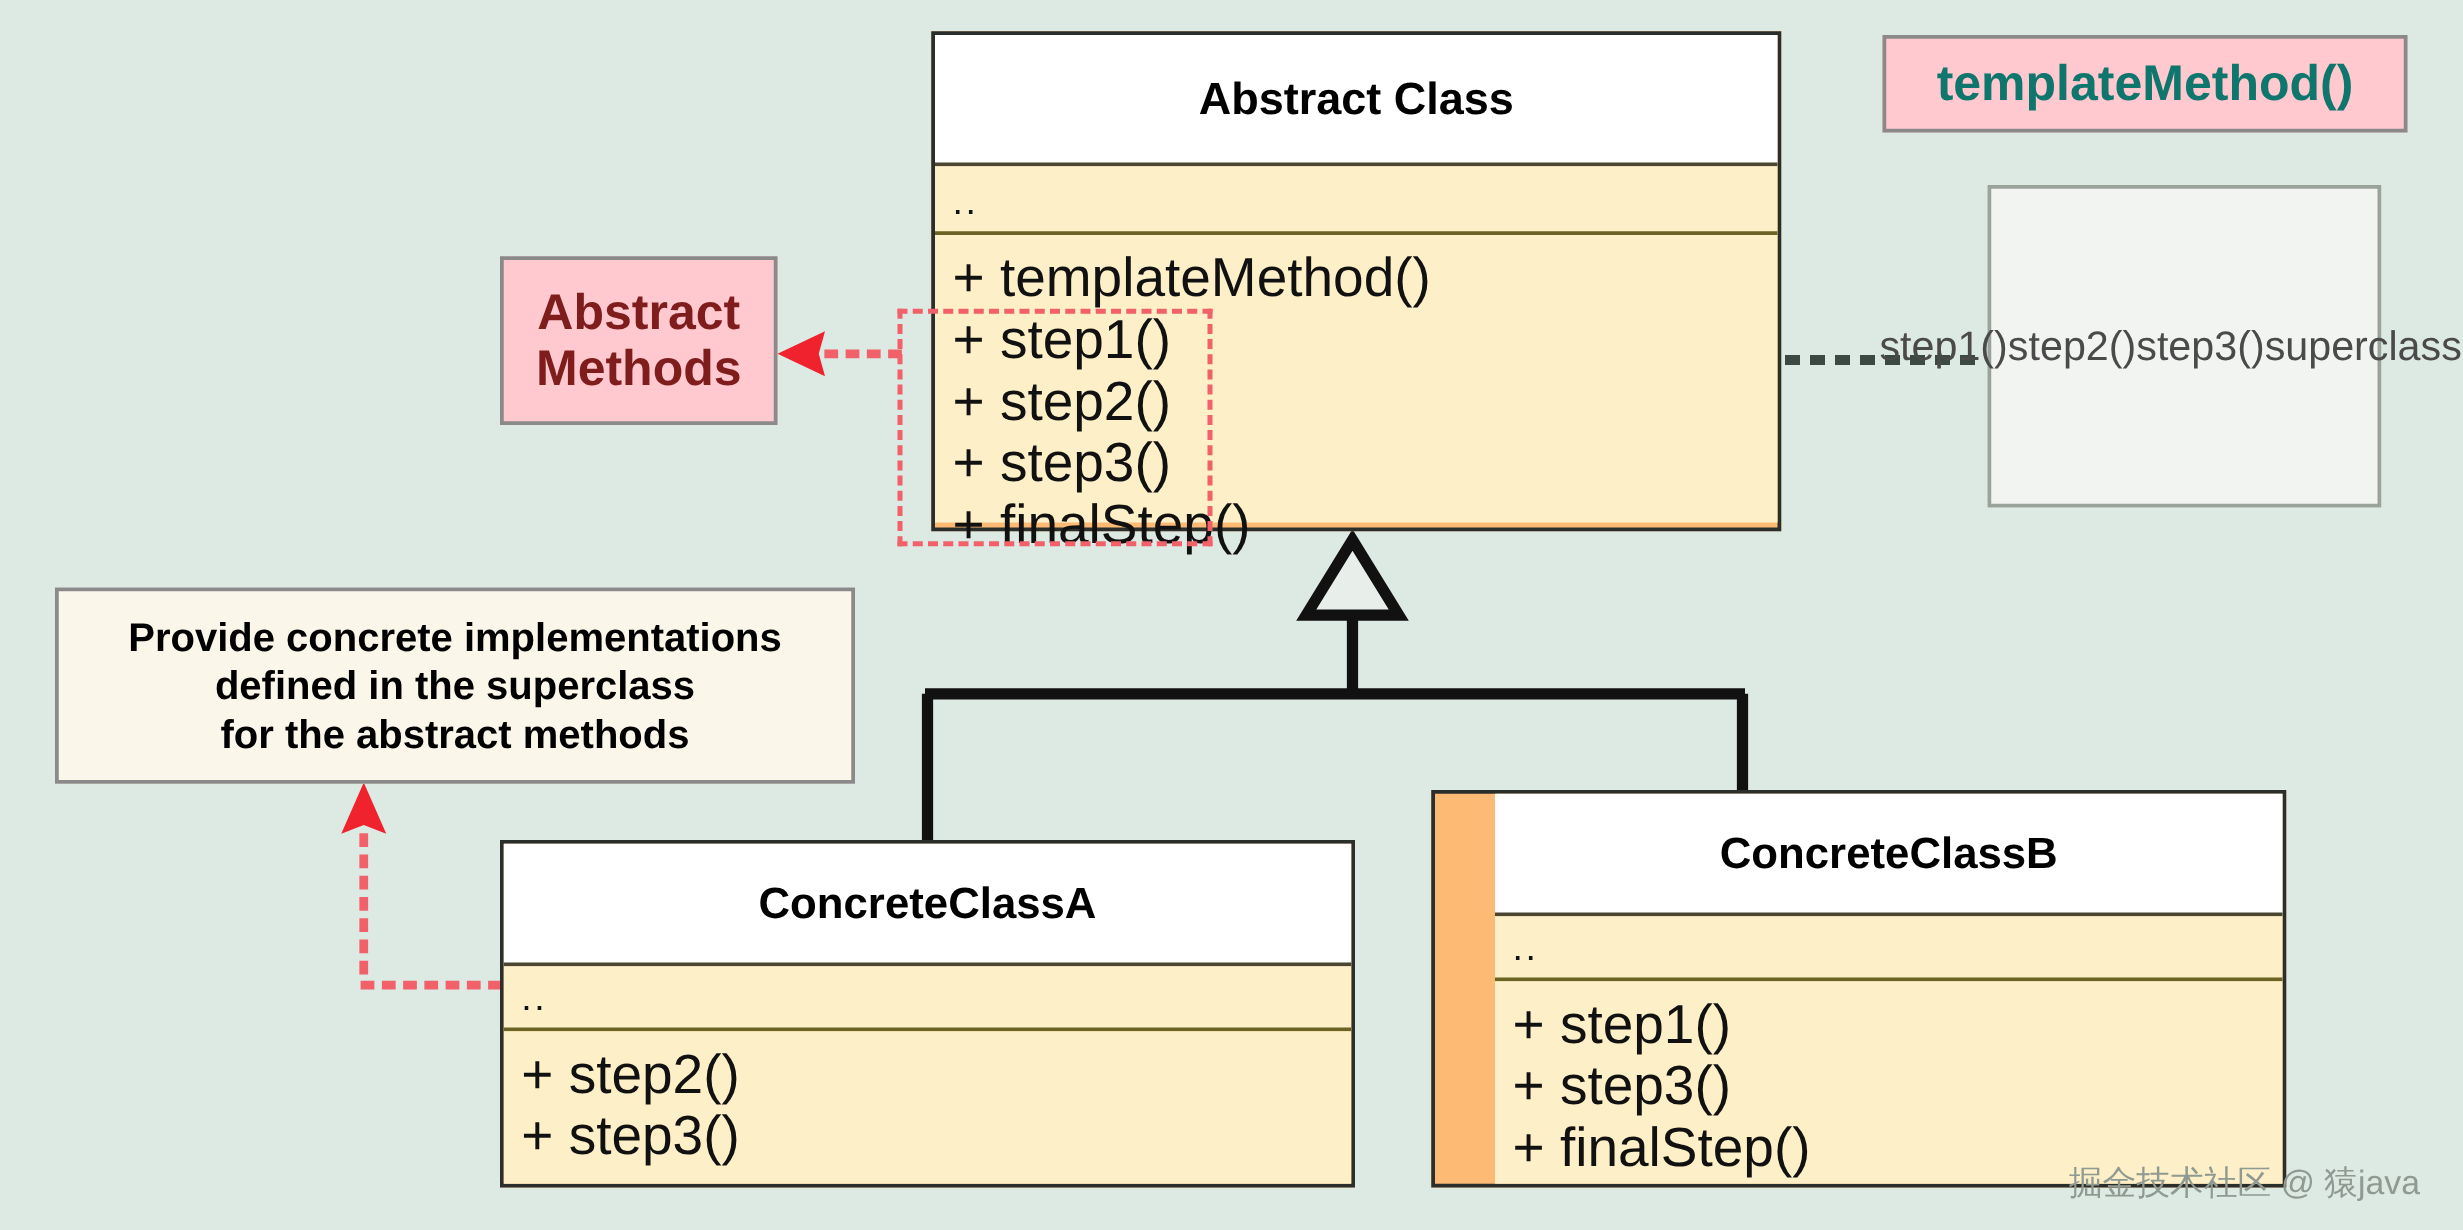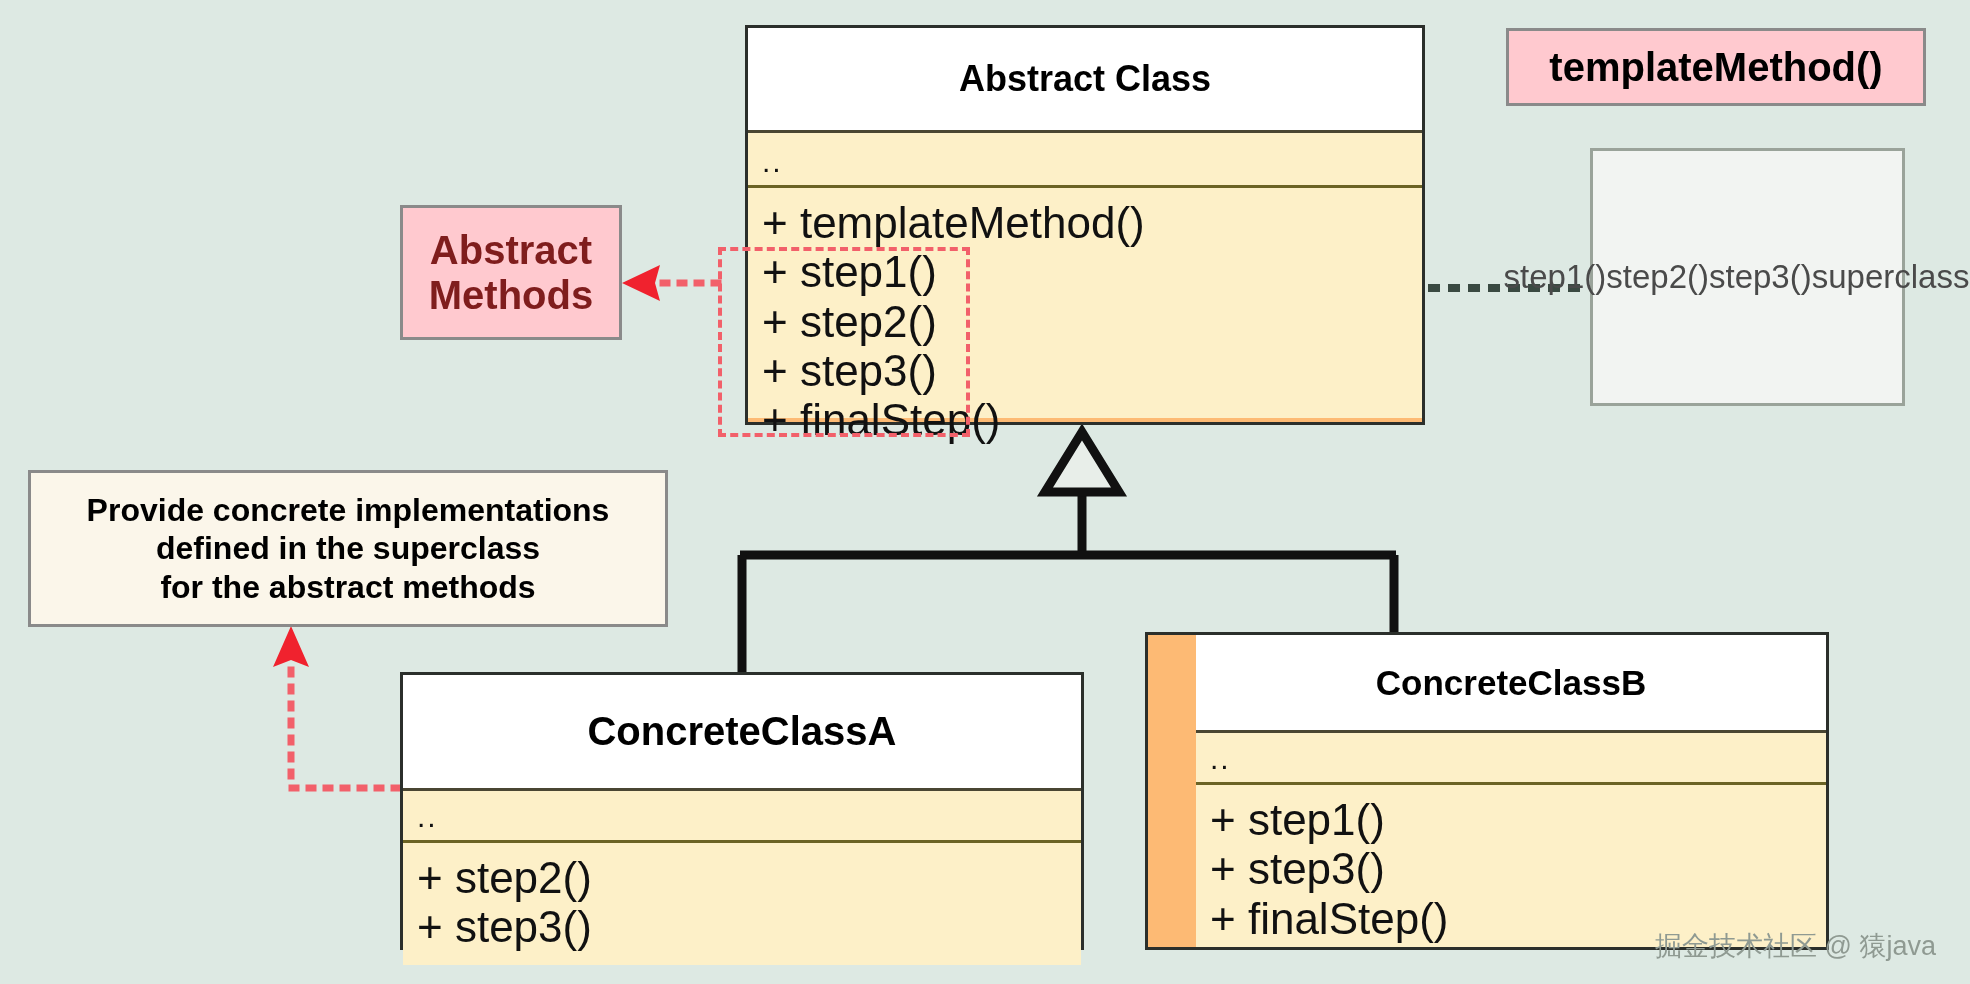--- a/index.html
+++ b/index.html
@@ -26,39 +26,39 @@
     display:flex; align-items:flex-end; padding:0 0 6px 14px;
     font-size:30px; color:#111; letter-spacing:2px;
   }
   .uml-methods { background:#fdf0c8; padding:10px 0 0 14px; box-sizing:border-box; }
   .uml-methods .m { font-size:44px; color:#111; line-height:1.12; white-space:nowrap; }
 
   
   .pink-badge {
     position:absolute; background:#ffc9cf; border:3px solid #8a8a8a;
     box-sizing:border-box; display:flex; align-items:center; justify-content:center;
-    font-weight:bold; color:#000000;
+    font-weight:bold; color:#0f766e;
   }
   .pink-label {
     position:absolute; background:#ffc9cf; border:3px solid #8a8a8a;
     box-sizing:border-box; display:flex; flex-direction:column;
     align-items:center; justify-content:center;
     font-weight:bold; color:#7f1d1d; line-height:1.12; text-align:center;
   }
   .gray-box {
     position:absolute; background:#f2f4f2; border:3px solid #9aa39a;
     box-sizing:border-box; display:flex; flex-direction:row;
     align-items:center; justify-content:center; color:#4a4a4a;
     line-height:1.18; text-align:center;
   }
   .note-box {
     position:absolute; background:#fbf6ea; border:3px solid #8a8a8a;
     box-sizing:border-box; display:flex; flex-direction:column;
     align-items:center; justify-content:center;
-    font-weight:bold; color:#000; line-height:1.2; text-align:center;
+    font-weight:bold; color:#000; line-height:1.2; text-align:center;margin-left:16px;
   }
   .dashed-highlight {
     position:absolute; border:4px dashed #f2606a; box-sizing:border-box;
     background:transparent; pointer-events:none;
   }
   .watermark {
     position:absolute; color:#8f9a92; font-size:27px; white-space:nowrap;
     font-family:Liberation Sans, sans-serif;
   }
 </style>
@@ -122,21 +122,21 @@
     <div>Methods</div>
   </div>
 
   <div class="note-box" style="left:28px; top:470px; width:640px; height:157px; font-size:32px;">
     <div>Provide concrete implementations</div>
     <div>defined in the superclass</div>
     <div>for the abstract methods</div>
   </div>
 
   <div class="uml-box" style="left:400px; top:672px; width:684px; height:278px;">
-    <div class="uml-title" style="height:116px; font-size:40px;">ConcreteClassA</div>
+    <div class="uml-title" style="height:98px; font-size:35px;">ConcreteClassA</div>
     <div class="uml-attrs" style="height:52px;">..</div>
     <div class="uml-methods" style="height:122px;">
       <div class="m">+ step2()</div>
       <div class="m">+ step3()</div>
     </div>
   </div>
 
   <div class="uml-box" style="left:1145px; top:632px; width:684px; height:318px;padding-left:48px;">
     <div class="uml-title" style="height:98px; font-size:35px;">ConcreteClassB</div>
     <div class="uml-attrs" style="height:52px;">..</div>

